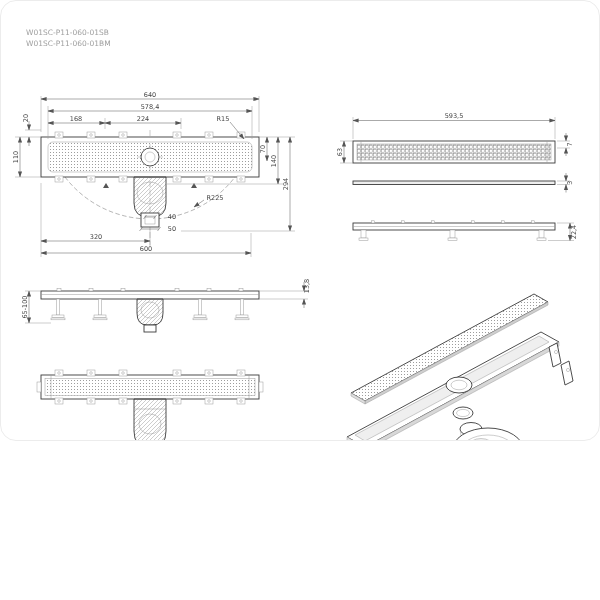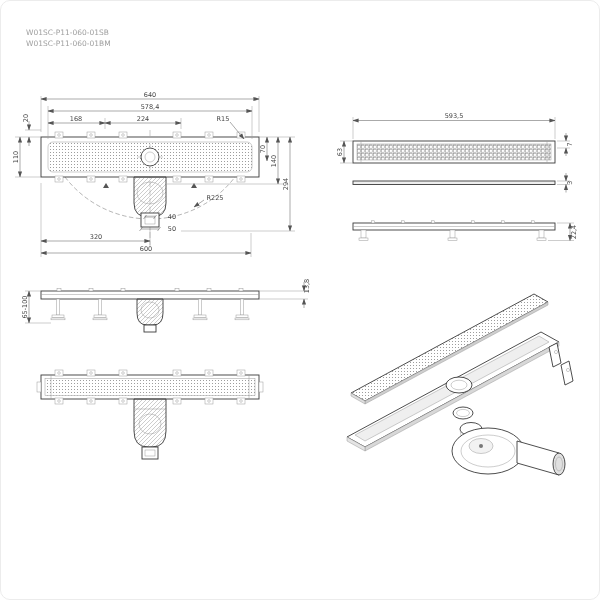--- a/index.html
+++ b/index.html
@@ -1,18 +1,18 @@
 <!DOCTYPE html>
 <html><head>
 <meta charset="utf-8">
 <style>
   html,body{margin:0;padding:0;background:#fff;}
   .page{
-    width:600px;height:600px;position:relative;background:#fff;
-    border:1px solid #ececec;border-radius:10px;box-sizing:border-box;
+    width:600px;height:441px;position:relative;background:#fff;
+    border:1px solid #ececec;border-radius:16px;box-sizing:border-box;
     font-family:"DejaVu Sans",sans-serif;overflow:hidden;
   }
   svg{display:block;}
   .ln{stroke:#3a3a3a;stroke-width:0.9;}
   .tn{stroke:#9a9a9a;stroke-width:0.5;}
   .d{stroke:#555;stroke-width:0.5;fill:none;}
   .cl{stroke:#8a8a8a;stroke-width:0.45;fill:none;stroke-dasharray:6 2.5;}
   .dash{stroke:#777;stroke-width:0.55;fill:none;stroke-dasharray:4.5 2.5;}
   text.dim{font-size:6.5px;fill:#444;}
   text.code{font-size:7.5px;fill:#9e9e9e;}

